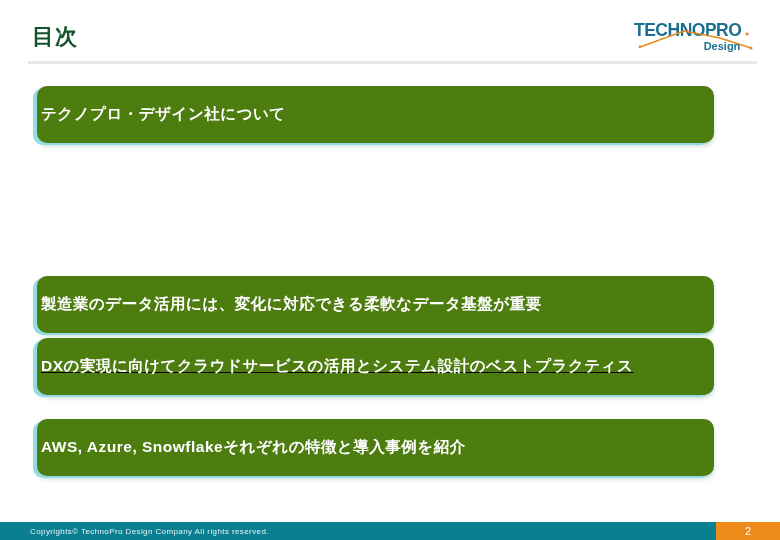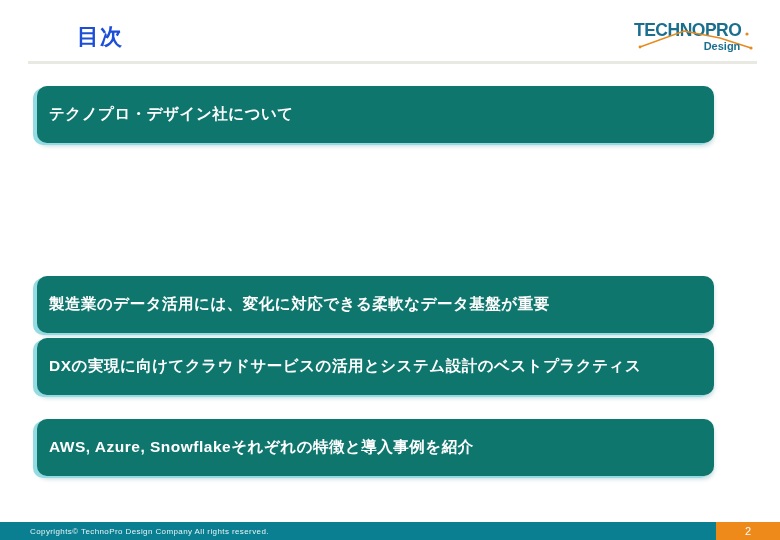--- a/index.html
+++ b/index.html
@@ -7,52 +7,51 @@
     width: 780px; height: 540px;
     background: #ffffff;
     font-family: "Liberation Sans", "DejaVu Sans", sans-serif;
     overflow: hidden;
     position: relative;
   }
   .slide { position: absolute; inset: 0; width: 780px; height: 540px; background: #fff; }
 
   .slide-title {
     position: absolute; left: 32px; top: 22px;
-    font-size: 22px; font-weight: bold; color: #1d4ed8;
+    font-size: 22px; font-weight: bold; color: #14532d;
     letter-spacing: 1px;
-    margin-left: 45px;
   }
   .title-divider {
     position: absolute; left: 28px; top: 61px;
     width: 729px; height: 3px;
     background: #e9e9e4;
   }
 
   .logo {
     position: absolute; right: 24px; top: 18px;
     width: 122px; height: 40px;
   }
 
   .toc-bar {
     position: absolute; left: 37px;
     width: 677px; height: 57px;
-    background: #0f766e;
+    background: #4d7c0f;
     border-radius: 10px;
     box-shadow: -4px 2px 0 rgba(143,217,226,0.95), 0 3px 4px rgba(20,110,125,0.25);
     display: flex; align-items: center;
-    padding-left: 12px;
+    padding-left: 4px;
   }
   .toc-bar .toc-label {
     color: #ffffff; font-weight: bold; font-size: 15.5px;
     letter-spacing: 0.5px; white-space: nowrap;
   }
   .bar-1 { top: 86px; }
   .bar-2 { top: 171px; }
   .bar-3 { top: 254px; margin-top: 22px; }
-  .bar-4 { top: 338px; }
+  .bar-4 { top: 338px; text-decoration: underline; }
   .bar-5 { top: 419px; text-align: right; }
 
   .footer {
     position: absolute; left: 0; bottom: 0;
     width: 716px; height: 18px;
     background: #0a7f91;
     display: flex; align-items: center;
     padding-left: 30px;
   }
   .footer-text {

